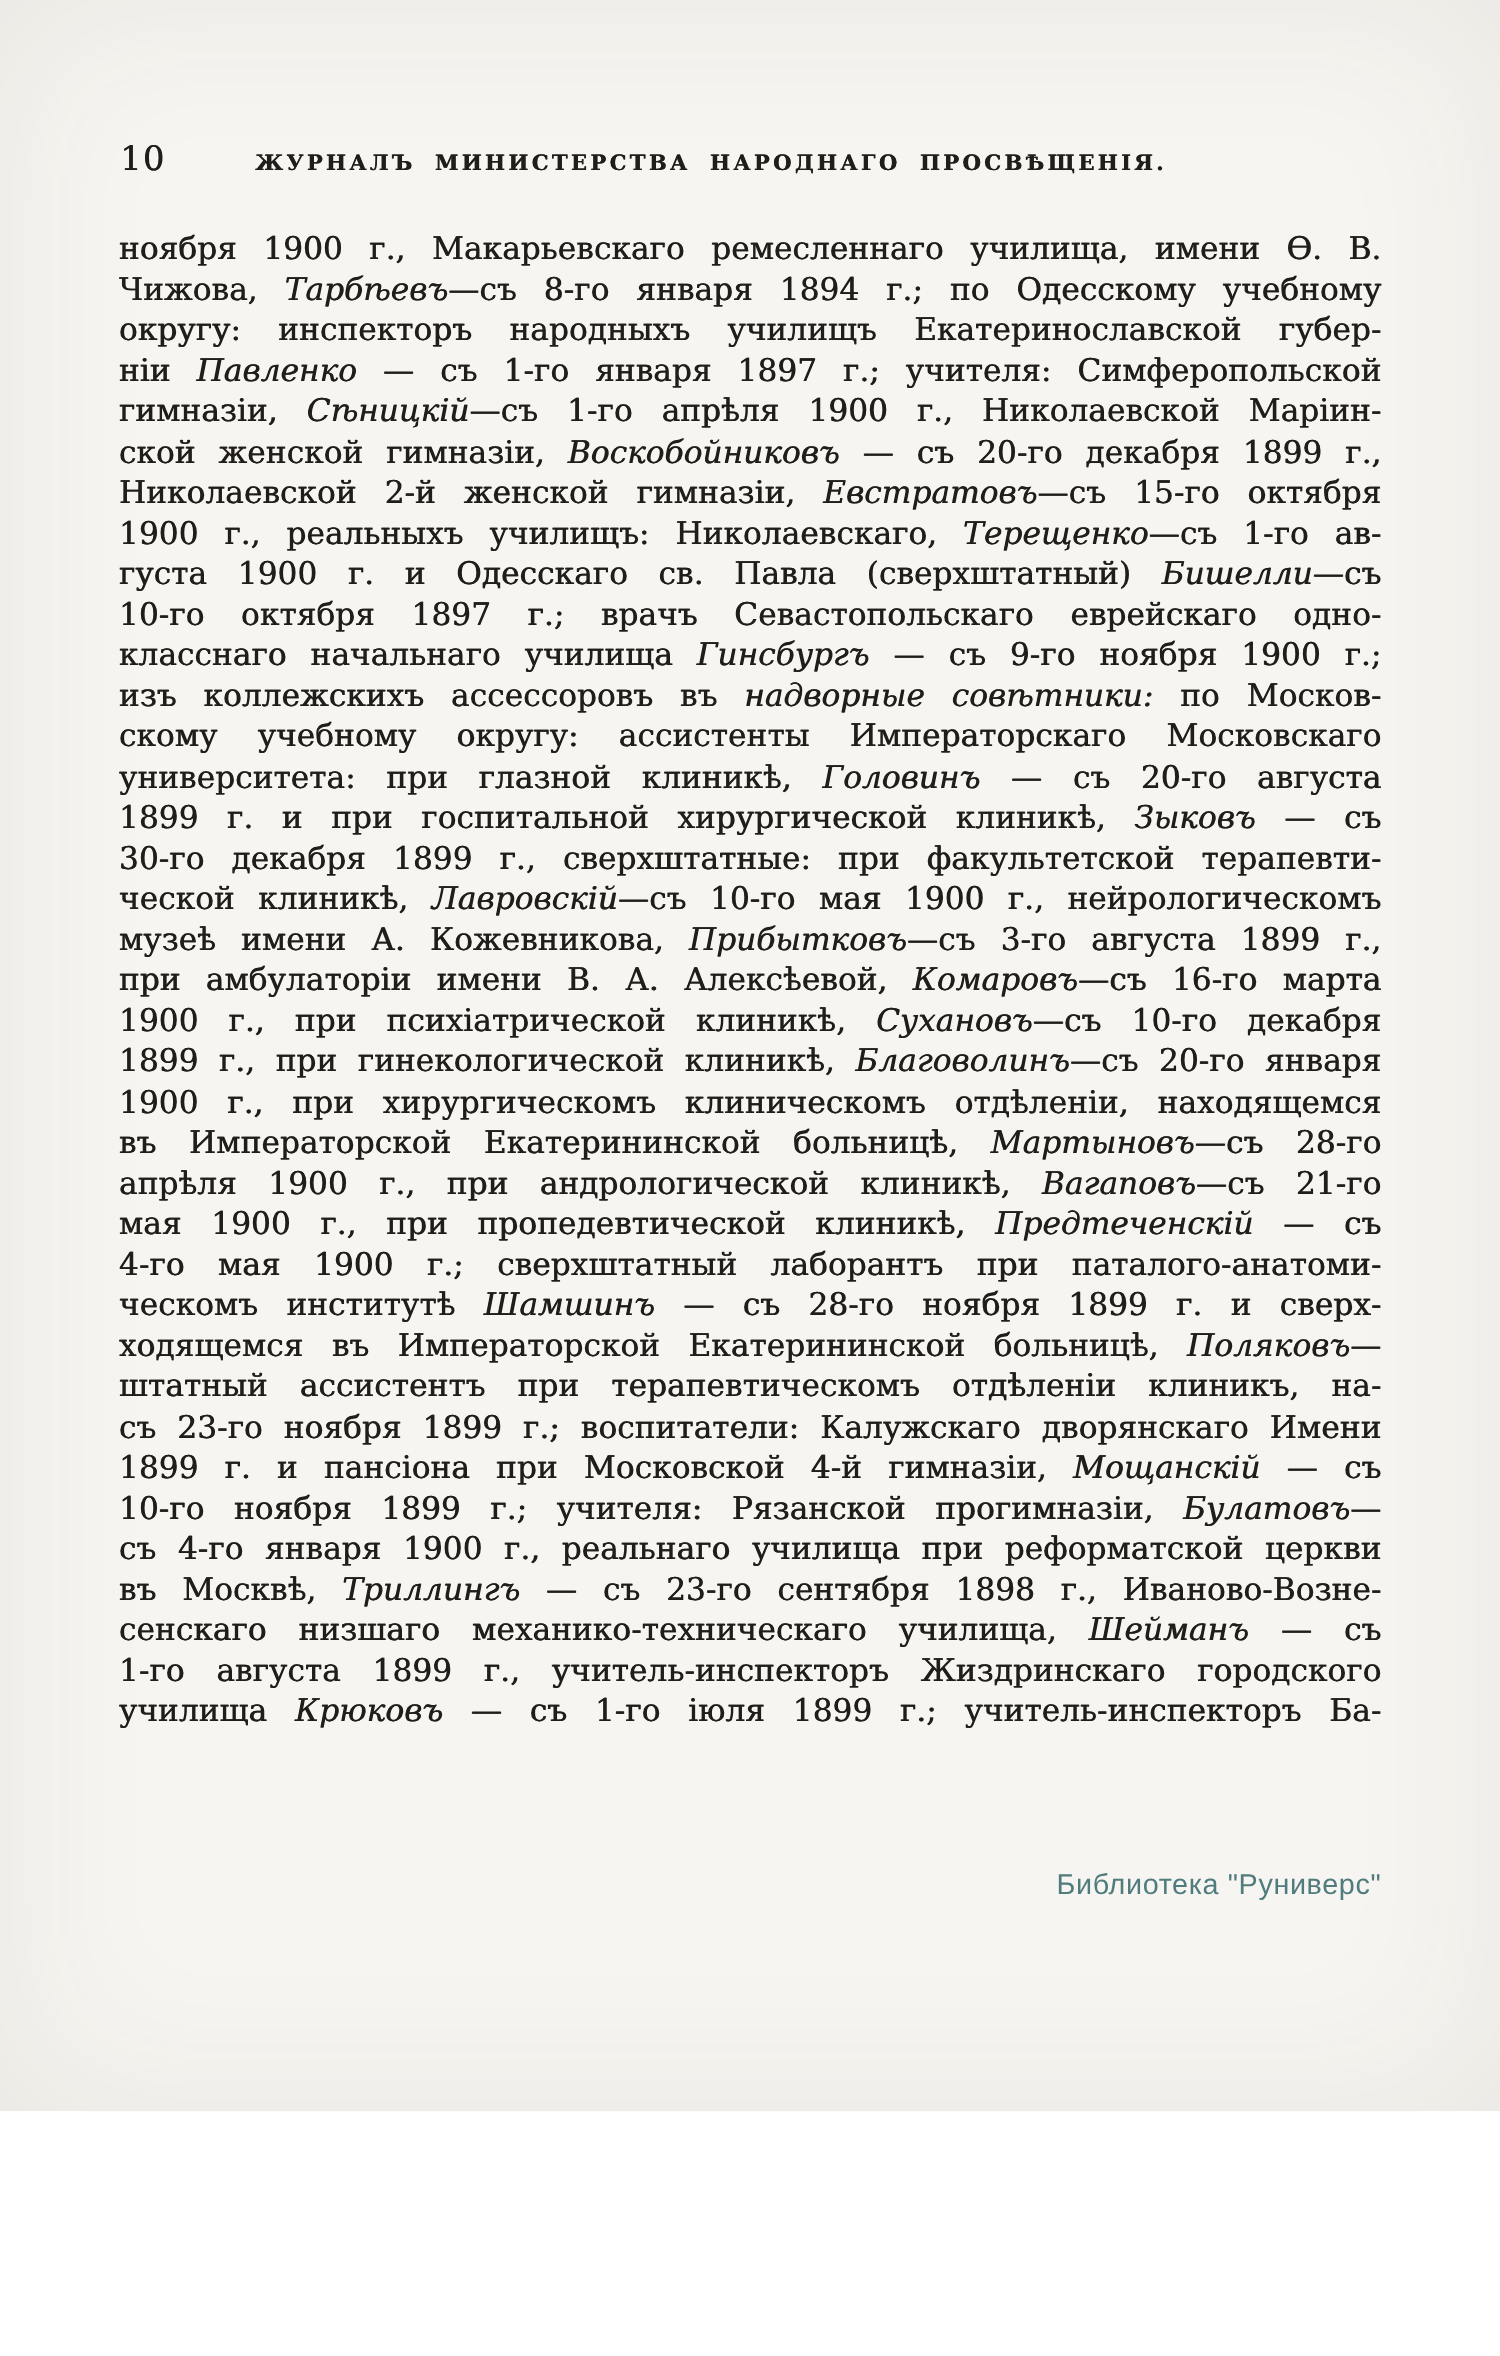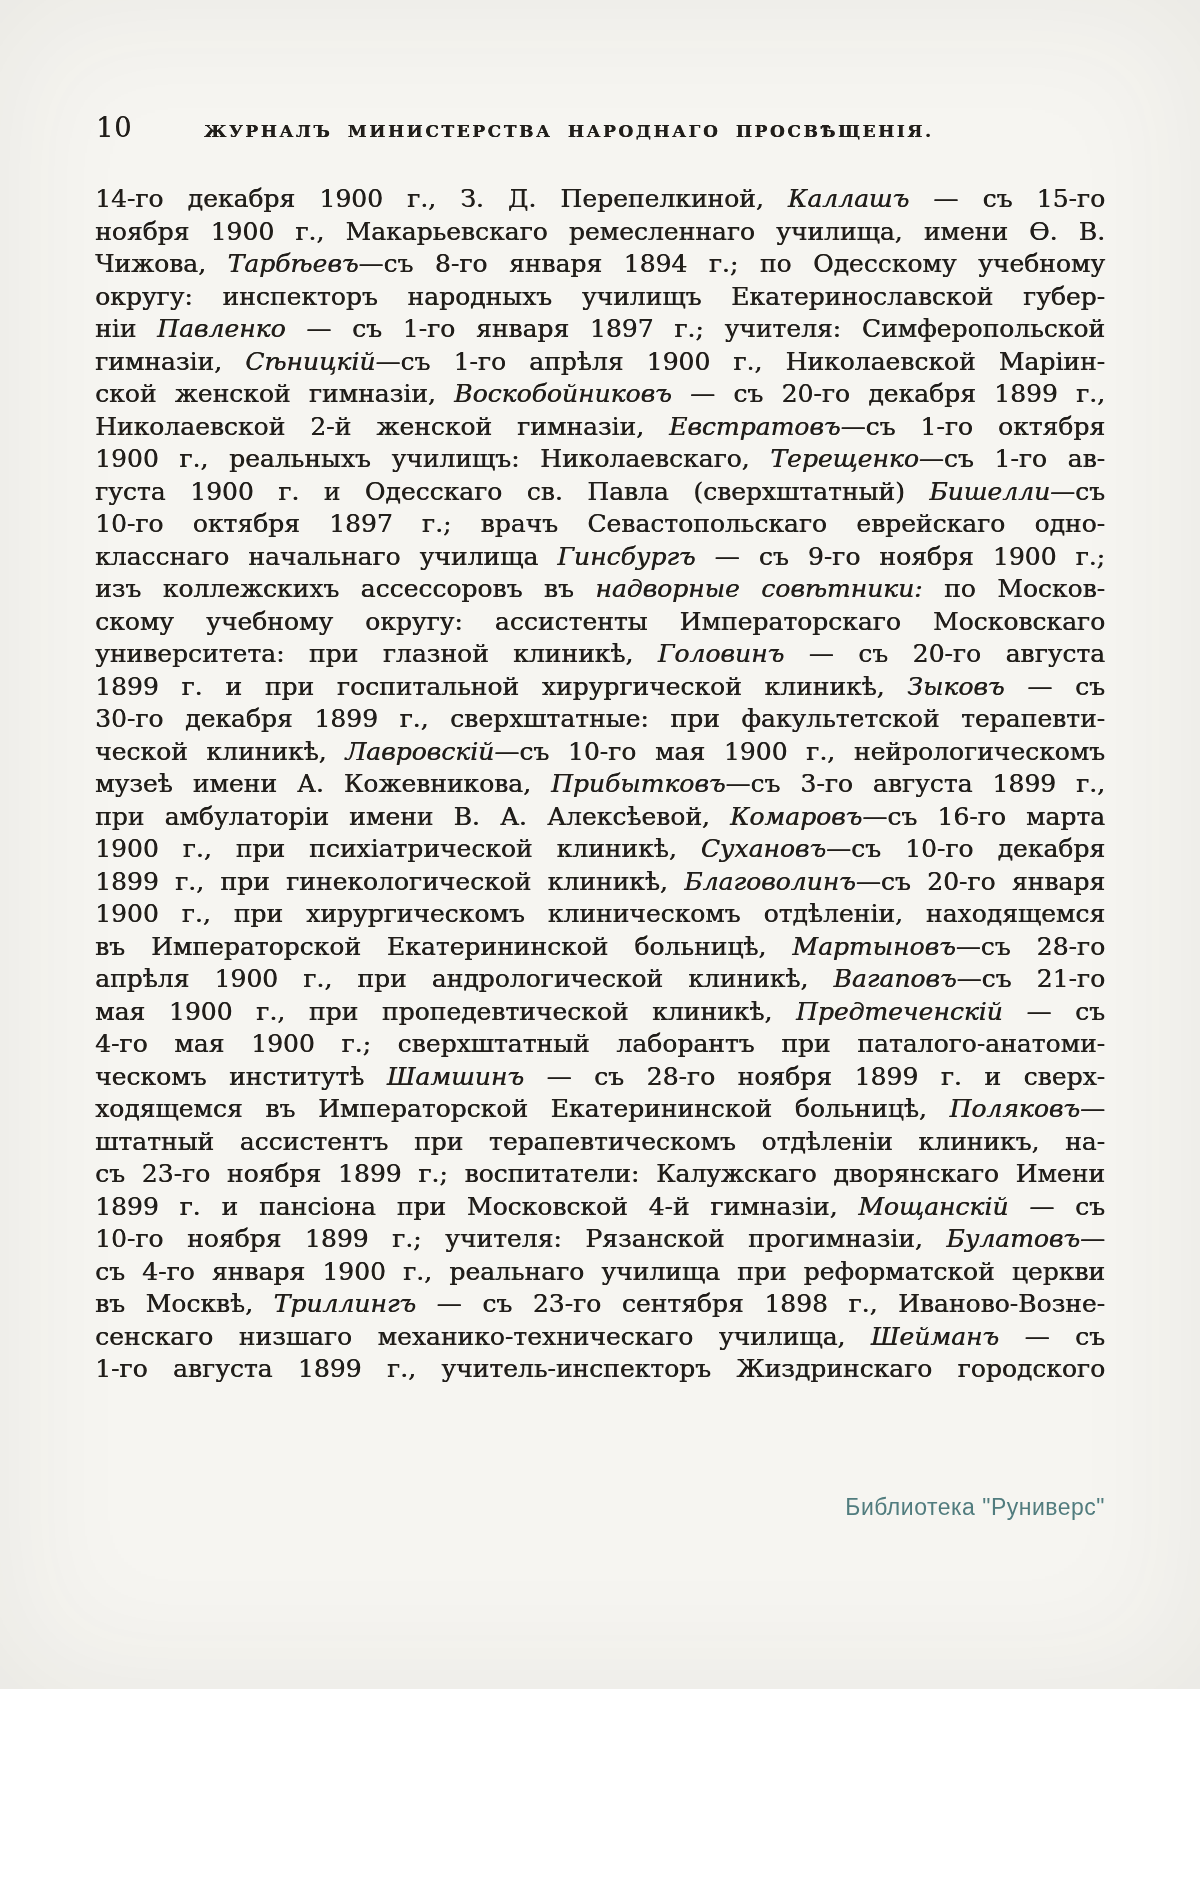--- a/index.html
+++ b/index.html
@@ -68,28 +68,27 @@
 </style>
 </head>
 <body>
 
 <div class="page">
   <div class="page-number">10</div>
 
   <div class="running-title">ЖУРНАЛЪ МИНИСТЕРСТВА НАРОДНАГО ПРОСВѢЩЕНІЯ.</div>
 
   <div class="body-text">
-      <div class="line"><span>14-го декабря 1900 г., З. Д. Перепелкиной, </span><span class="it">Каллашъ</span><span> — съ 15-го</span></div>
       <div class="line"><span>ноября 1900 г., Макарьевскаго ремесленнаго училища, имени Ѳ. В.</span></div>
       <div class="line"><span>Чижова, </span><span class="it">Тарбѣевъ</span><span>—съ 8-го января 1894 г.; по Одесскому учебному</span></div>
       <div class="line"><span>округу: инспекторъ народныхъ училищъ Екатеринославской губер-</span></div>
       <div class="line"><span>ніи </span><span class="it">Павленко</span><span> — съ 1-го января 1897 г.; учителя: Симферопольской</span></div>
       <div class="line"><span>гимназіи, </span><span class="it">Сѣницкій</span><span>—съ 1-го апрѣля 1900 г., Николаевской Маріин-</span></div>
       <div class="line"><span>ской женской гимназіи, </span><span class="it">Воскобойниковъ</span><span> — съ 20-го декабря 1899 г.,</span></div>
-      <div class="line"><span>Николаевской 2-й женской гимназіи, </span><span class="it">Евстратовъ</span><span>—съ 1-го октября</span></div>
+      <div class="line"><span>Николаевской 2-й женской гимназіи, </span><span class="it">Евстратовъ</span><span>—съ 15-го октября</span></div>
       <div class="line"><span>1900 г., реальныхъ училищъ: Николаевскаго, </span><span class="it">Терещенко</span><span>—съ 1-го ав-</span></div>
       <div class="line"><span>густа 1900 г. и Одесскаго св. Павла (сверхштатный) </span><span class="it">Бишелли</span><span>—съ</span></div>
       <div class="line"><span>10-го октября 1897 г.; врачъ Севастопольскаго еврейскаго одно-</span></div>
       <div class="line"><span>класснаго начальнаго училища </span><span class="it">Гинсбургъ</span><span> — съ 9-го ноября 1900 г.;</span></div>
       <div class="line"><span>изъ коллежскихъ ассессоровъ въ </span><span class="it">надворные совѣтники:</span><span> по Москов-</span></div>
       <div class="line"><span>скому учебному округу: ассистенты Императорскаго Московскаго</span></div>
       <div class="line"><span>университета: при глазной клиникѣ, </span><span class="it">Головинъ</span><span> — съ 20-го августа</span></div>
       <div class="line"><span>1899 г. и при госпитальной хирургической клиникѣ, </span><span class="it">Зыковъ</span><span> — съ</span></div>
       <div class="line"><span>30-го декабря 1899 г., сверхштатные: при факультетской терапевти-</span></div>
       <div class="line"><span>ческой клиникѣ, </span><span class="it">Лавровскій</span><span>—съ 10-го мая 1900 г., нейрологическомъ</span></div>
@@ -105,16 +104,17 @@
       <div class="line"><span>ческомъ институтѣ </span><span class="it">Шамшинъ</span><span> — съ 28-го ноября 1899 г. и сверх-</span></div>
       <div class="line"><span>ходящемся въ Императорской Екатерининской больницѣ, </span><span class="it">Поляковъ</span><span>—</span></div>
       <div class="line"><span>штатный ассистентъ при терапевтическомъ отдѣленіи клиникъ, на-</span></div>
       <div class="line"><span>съ 23-го ноября 1899 г.; воспитатели: Калужскаго дворянскаго Имени</span></div>
       <div class="line"><span>1899 г. и пансіона при Московской 4-й гимназіи, </span><span class="it">Мощанскій</span><span> — съ</span></div>
       <div class="line"><span>10-го ноября 1899 г.; учителя: Рязанской прогимназіи, </span><span class="it">Булатовъ</span><span>—</span></div>
       <div class="line"><span>съ 4-го января 1900 г., реальнаго училища при реформатской церкви</span></div>
       <div class="line"><span>въ Москвѣ, </span><span class="it">Триллингъ</span><span> — съ 23-го сентября 1898 г., Иваново-Возне-</span></div>
       <div class="line"><span>сенскаго низшаго механико-техническаго училища, </span><span class="it">Шейманъ</span><span> — съ</span></div>
       <div class="line"><span>1-го августа 1899 г., учитель-инспекторъ Жиздринскаго городского</span></div>
+      <div class="line"><span>училища </span><span class="it">Крюковъ</span><span> — съ 1-го іюля 1899 г.; учитель-инспекторъ Ба-</span></div>
     </div>
 
   <div class="watermark">Библиотека "Руниверс"</div>
 </div>
 
 </body></html>

